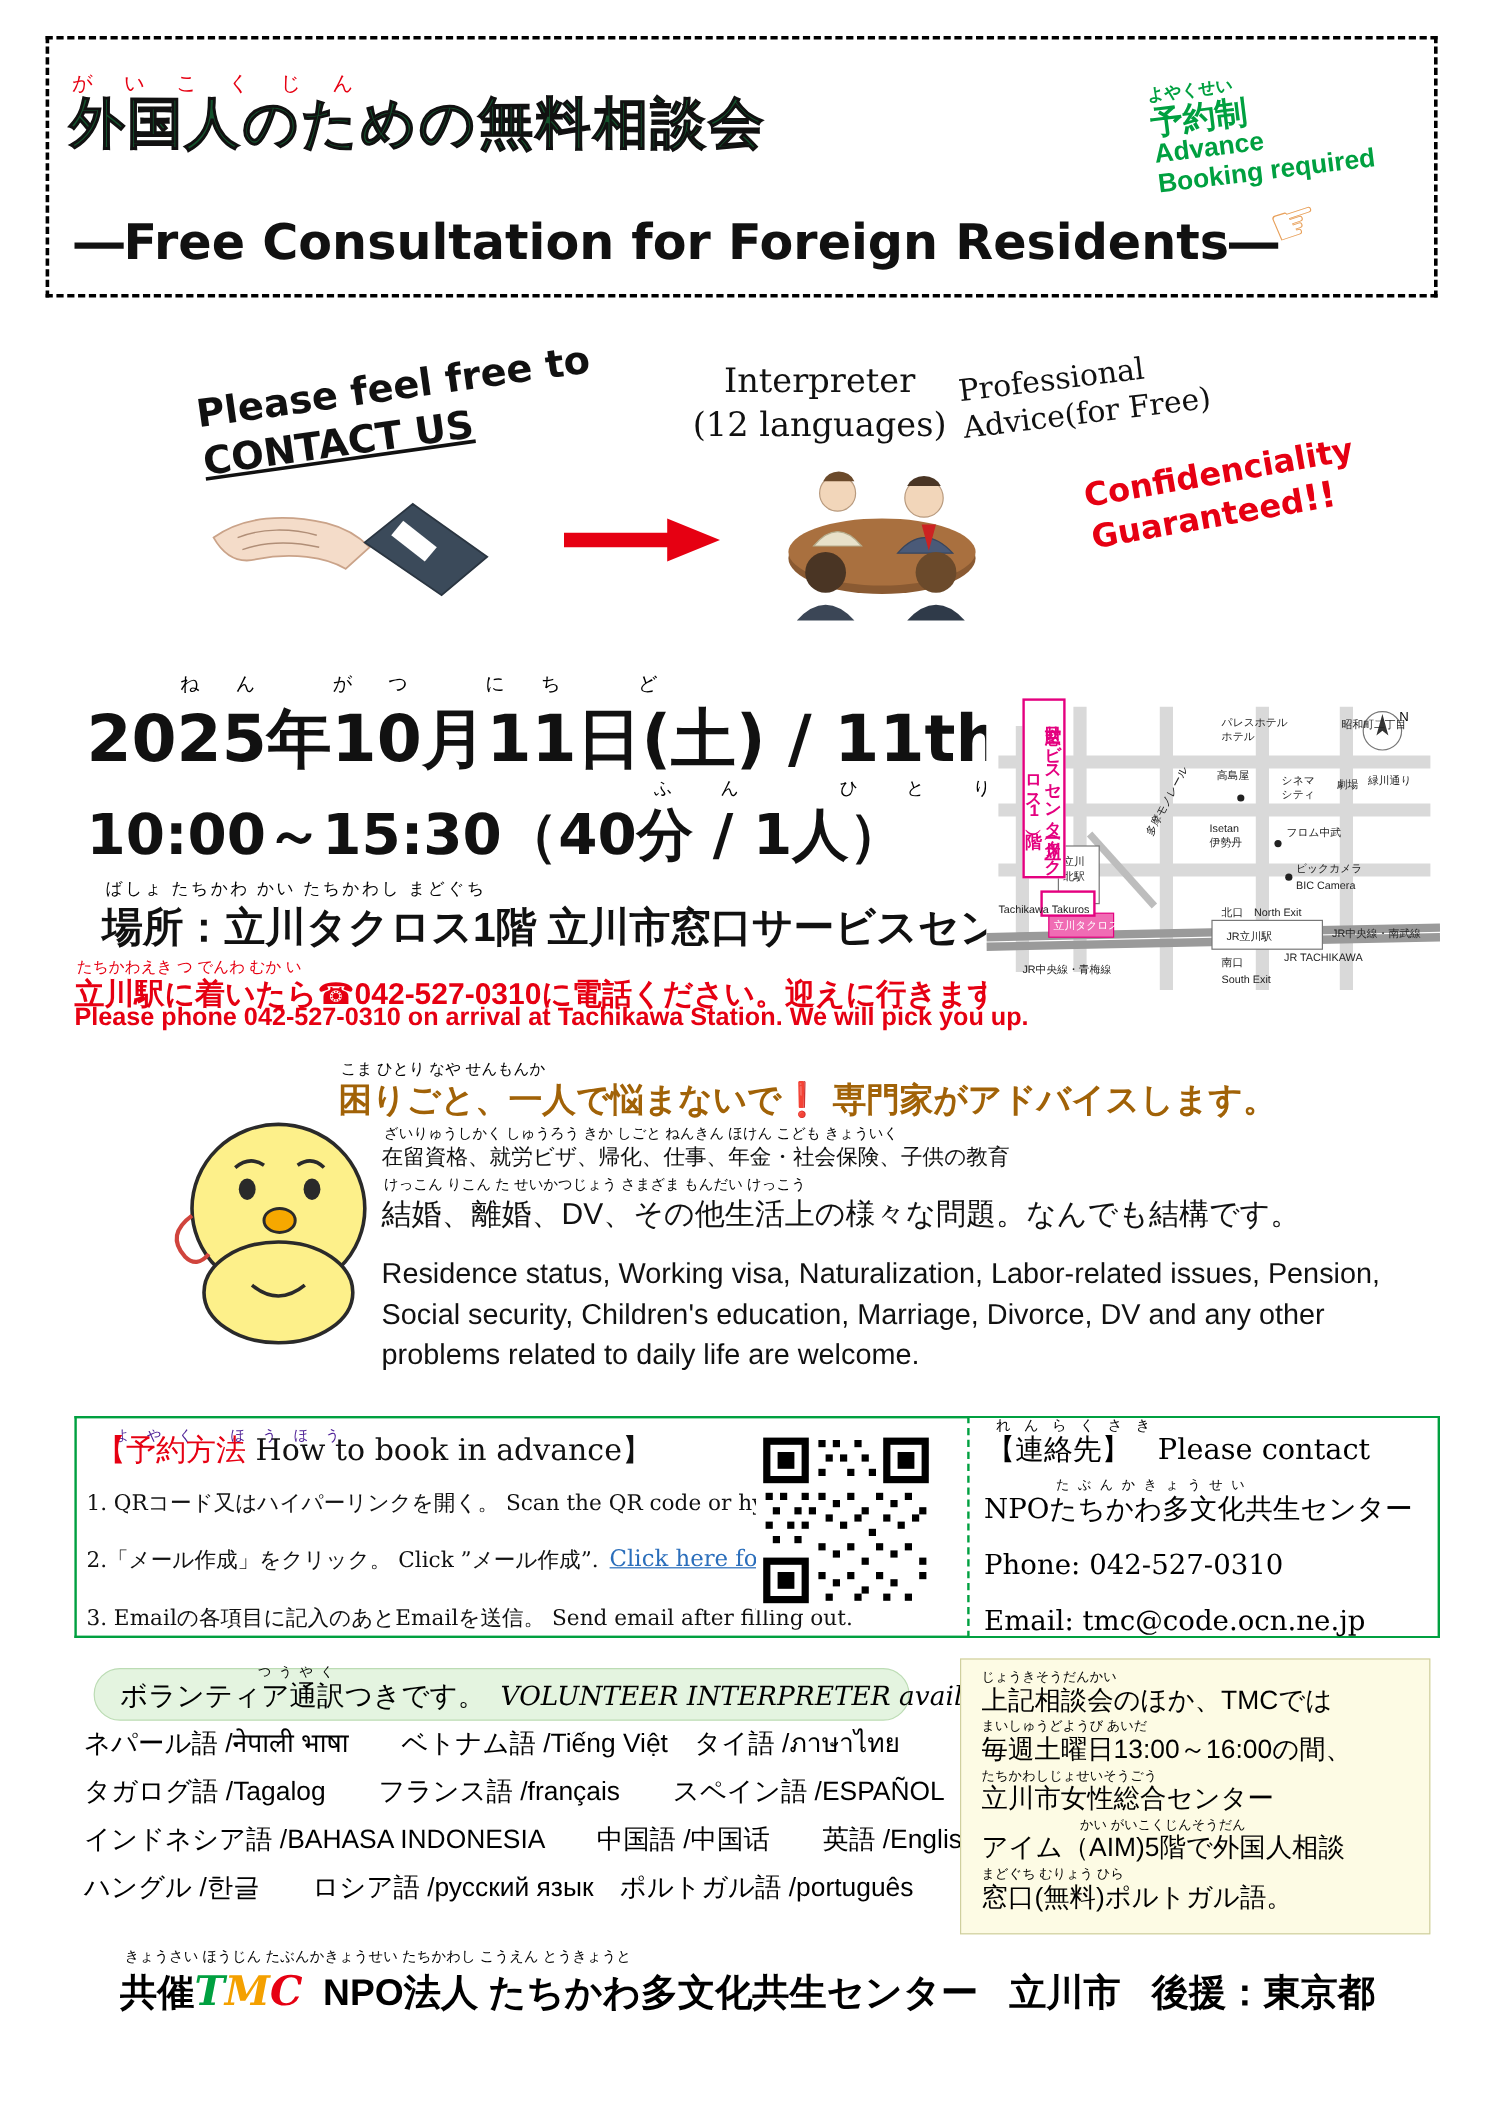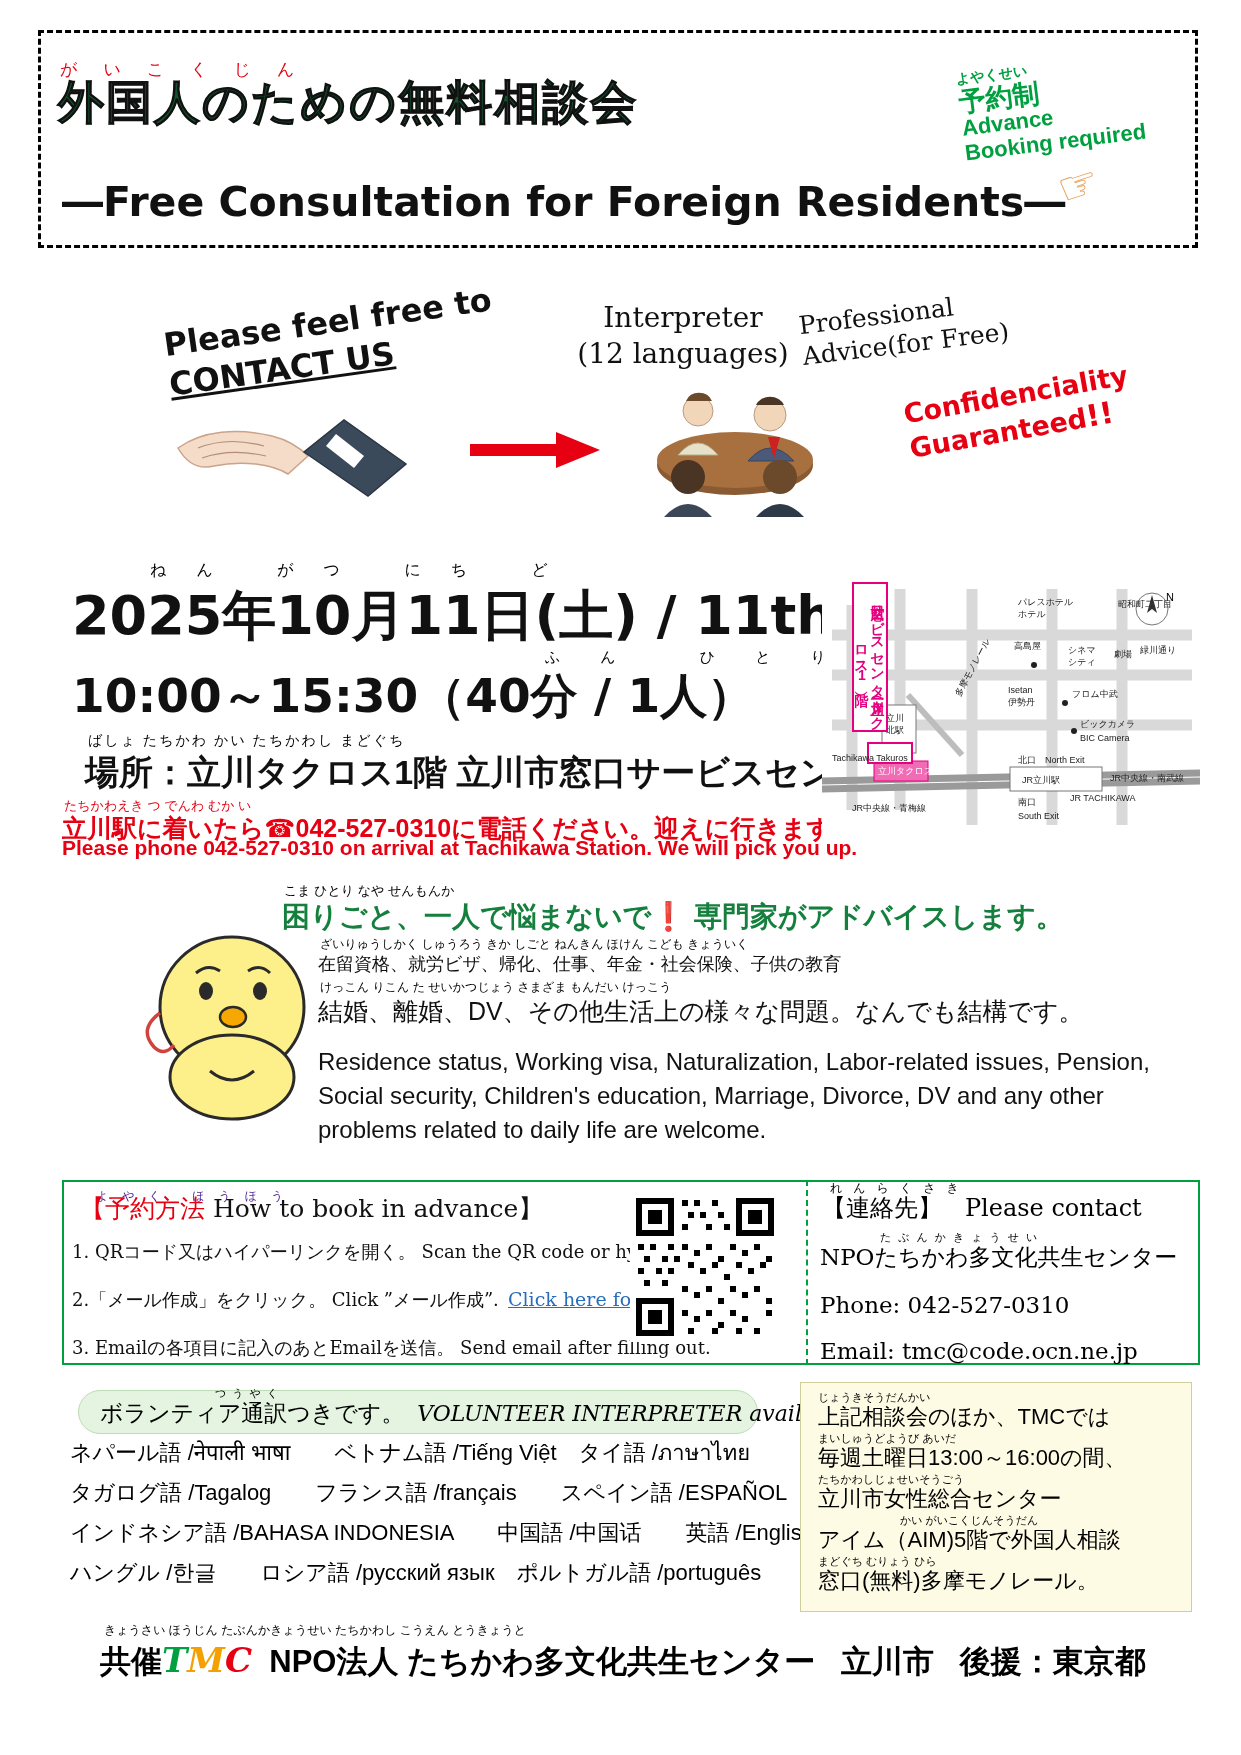--- a/index.html
+++ b/index.html
@@ -127,21 +127,21 @@
     border:2px solid #e4007f;background:#fff;color:#e4007f;
     writing-mode:vertical-rl;text-orientation:upright;
     font-size:14px;font-weight:bold;text-align:center;padding-top:4px;
     box-sizing:border-box;line-height:1.15;
   }
 
   
   .chick{position:absolute;left:120px;top:895px;width:215px;height:230px;}
   .advice-head{
     position:absolute;left:282px;top:898px;width:830px;
-    font-size:28px;font-weight:bold;color:#15803d;white-space:nowrap;
+    font-size:28px;font-weight:bold;color:#a16207;white-space:nowrap;
   }
   .advice-head-ruby{position:absolute;left:284px;top:882px;font-size:13px;white-space:nowrap;}
   .advice-ja1{
     position:absolute;left:318px;top:952px;width:830px;
     font-size:18px;color:#111;white-space:nowrap;
   }
   .advice-ja1-ruby{position:absolute;left:320px;top:936px;font-size:12px;white-space:nowrap;}
   .advice-ja2{
     position:absolute;left:318px;top:995px;width:830px;
     font-size:25px;color:#111;white-space:nowrap;
@@ -533,21 +533,21 @@
   <div class="yellow-box"></div>
   <div class="yb-ruby" style="left:818px;top:1390px;">じょうきそうだんかい</div>
   <div class="yb-line ybl1">上記相談会のほか、TMCでは</div>
   <div class="yb-ruby" style="left:818px;top:1431px;">まいしゅうどようび あいだ</div>
   <div class="yb-line ybl2">毎週土曜日13:00～16:00の間、</div>
   <div class="yb-ruby" style="left:818px;top:1472px;">たちかわしじょせいそうごう</div>
   <div class="yb-line ybl3">立川市女性総合センター</div>
   <div class="yb-ruby" style="left:900px;top:1513px;">かい がいこくじんそうだん</div>
   <div class="yb-line ybl4">アイム（AIM)5階で外国人相談</div>
   <div class="yb-ruby" style="left:818px;top:1554px;">まどぐち むりょう ひら</div>
-  <div class="yb-line ybl5">窓口(無料)多摩モノレール。</div>
+  <div class="yb-line ybl5">窓口(無料)ポルトガル語。</div>
 
   <div class="footer-ruby">きょうさい ほうじん たぶんかきょうせい たちかわし こうえん とうきょうと</div>
   <div class="footer">
     <span>共催</span><span class="tmc-logo">T<span class="t-o">M</span><span class="t-c">C</span></span>&nbsp;
     <span>NPO法人 たちかわ多文化共生センター</span>&nbsp;&nbsp;
     <span>立川市</span>&nbsp;&nbsp;
     <span>後援：東京都</span>
   </div>
 
 </div>

